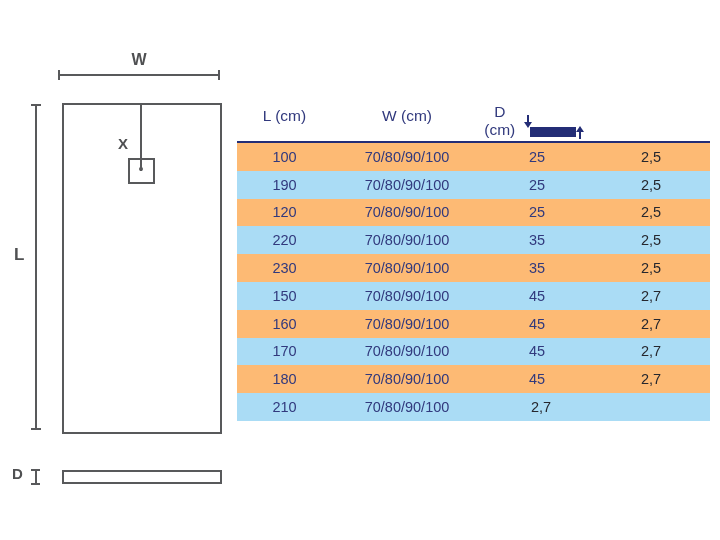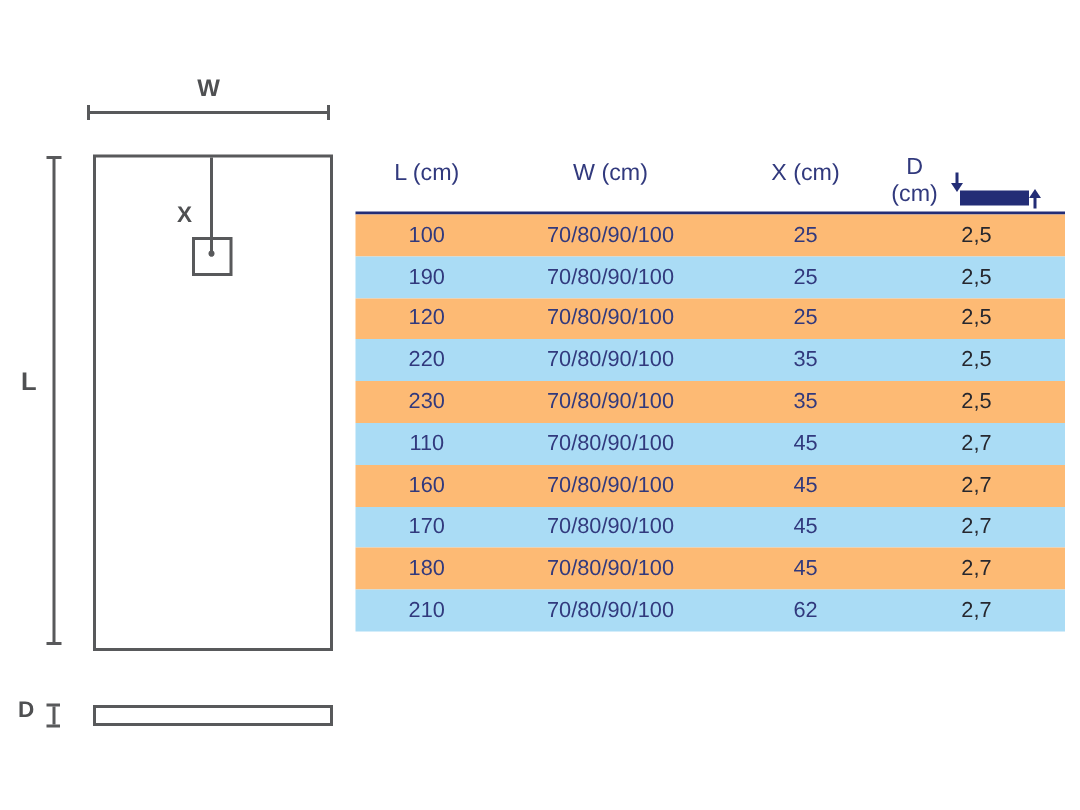--- a/index.html
+++ b/index.html
@@ -126,21 +126,20 @@
     <div class="d-ibeam">
       <div class="d-ibeam-line"></div>
     </div>
     <div class="side-rect"></div>
   </div>
 
   <div class="spec-table">
     <div class="thead">
       <div class="th col-l">L (cm)</div>
       <div class="th col-w">W (cm)</div>
-      <div class="th col-x">X (cm)</div>
       <div class="th col-d">
         <div class="d-head-row">
           <span>D (cm)</span>
           <span class="arr arr-down"></span>
         </div>
         <div class="d-bar"></div>
         <span class="arr arr-up"></span>
       </div>
     </div>
     <div class="tbody" id="tbody">
@@ -168,21 +167,21 @@
           <div class="td col-x">35</div>
           <div class="td col-d">2,5</div>
         </div>
         <div class="tr">
           <div class="td col-l">230</div>
           <div class="td col-w">70/80/90/100</div>
           <div class="td col-x">35</div>
           <div class="td col-d">2,5</div>
         </div>
         <div class="tr alt">
-          <div class="td col-l">110</div>
+          <div class="td col-l">150</div>
           <div class="td col-w">70/80/90/100</div>
           <div class="td col-x">45</div>
           <div class="td col-d">2,7</div>
         </div>
         <div class="tr">
           <div class="td col-l">160</div>
           <div class="td col-w">70/80/90/100</div>
           <div class="td col-x">45</div>
           <div class="td col-d">2,7</div>
         </div>
@@ -194,19 +193,18 @@
         </div>
         <div class="tr">
           <div class="td col-l">180</div>
           <div class="td col-w">70/80/90/100</div>
           <div class="td col-x">45</div>
           <div class="td col-d">2,7</div>
         </div>
         <div class="tr alt">
           <div class="td col-l">210</div>
           <div class="td col-w">70/80/90/100</div>
-          <div class="td col-x">62</div>
           <div class="td col-d">2,7</div>
         </div>
       </div>
   </div>
 
 </div>
 
 </body></html>

